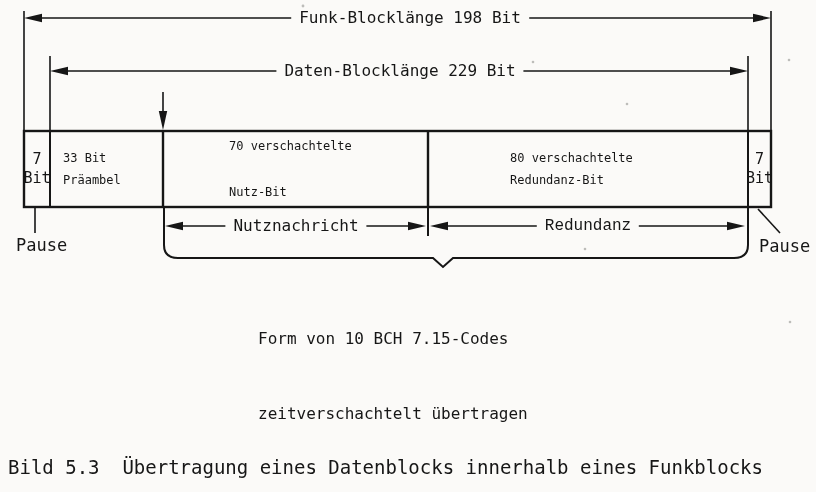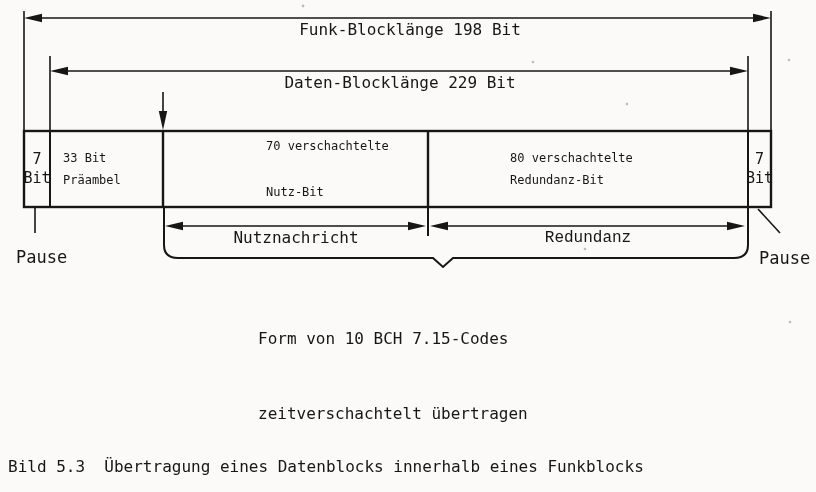--- a/index.html
+++ b/index.html
@@ -19,40 +19,39 @@
   .w20 { stroke-width:2; }
   .w24 { stroke-width:2.4; }
   .ah  { fill:var(--ink); stroke:none; }
   .speck { fill:#8a8a86; opacity:.55; }
 
   .lbl {
     position:absolute;
     font-size:16px; line-height:18px;
     white-space:pre;
     color:var(--ink);
-    margin-top:12px;
   }
   .onLine { background:var(--paper); padding:0 8px; transform:translateX(-50%); }
 
   .cell {
     position:absolute;
     top:131px; height:76px;
     display:flex; flex-direction:column; justify-content:center;
     font-size:12px; line-height:22px; white-space:pre;
   }
   .cell.center { align-items:center; text-align:center; }
   .cell.small  { font-size:15px; line-height:19px; }
 
   .note {
     position:absolute; left:258px; top:276px;
     font-size:16px; line-height:25px; white-space:pre;
   }
   .caption {
     position:absolute; left:8px; top:454px;
-    font-size:16px; line-height:26px; white-space:pre;
+    font-size:19px; line-height:26px; white-space:pre;
   }
 </style>
 </head>
 <body>
 
 <div class="canvas">
 
   <svg class="layer" width="816" height="492" viewBox="0 0 816 492">
 
     <path class="ln w16" d="M24,11 V131"></path>
@@ -107,21 +106,21 @@
 
 
   <div class="cell center small" style="left:24px; width:26px;">
     <div>7</div>
     <div>Bit</div>
   </div>
   <div class="cell" style="left:50px; width:113px; padding-left:13px;">
     <div>33 Bit</div>
     <div>Präambel</div>
   </div>
-  <div class="cell" style="left:170px; width:265px; padding-left:96px;gap:24px;">
+  <div class="cell" style="left:163px; width:265px; padding-left:66px;gap:24px;">
     <div>70 verschachtelte</div>
     <div>Nutz-Bit</div>
   </div>
   <div class="cell" style="left:428px; width:353px; padding-left:82px;">
     <div>80 verschachtelte</div>
     <div>Redundanz-Bit</div>
   </div>
   <div class="cell center small" style="left:748px; width:23px;">
     <div>7</div>
     <div>Bit</div>

